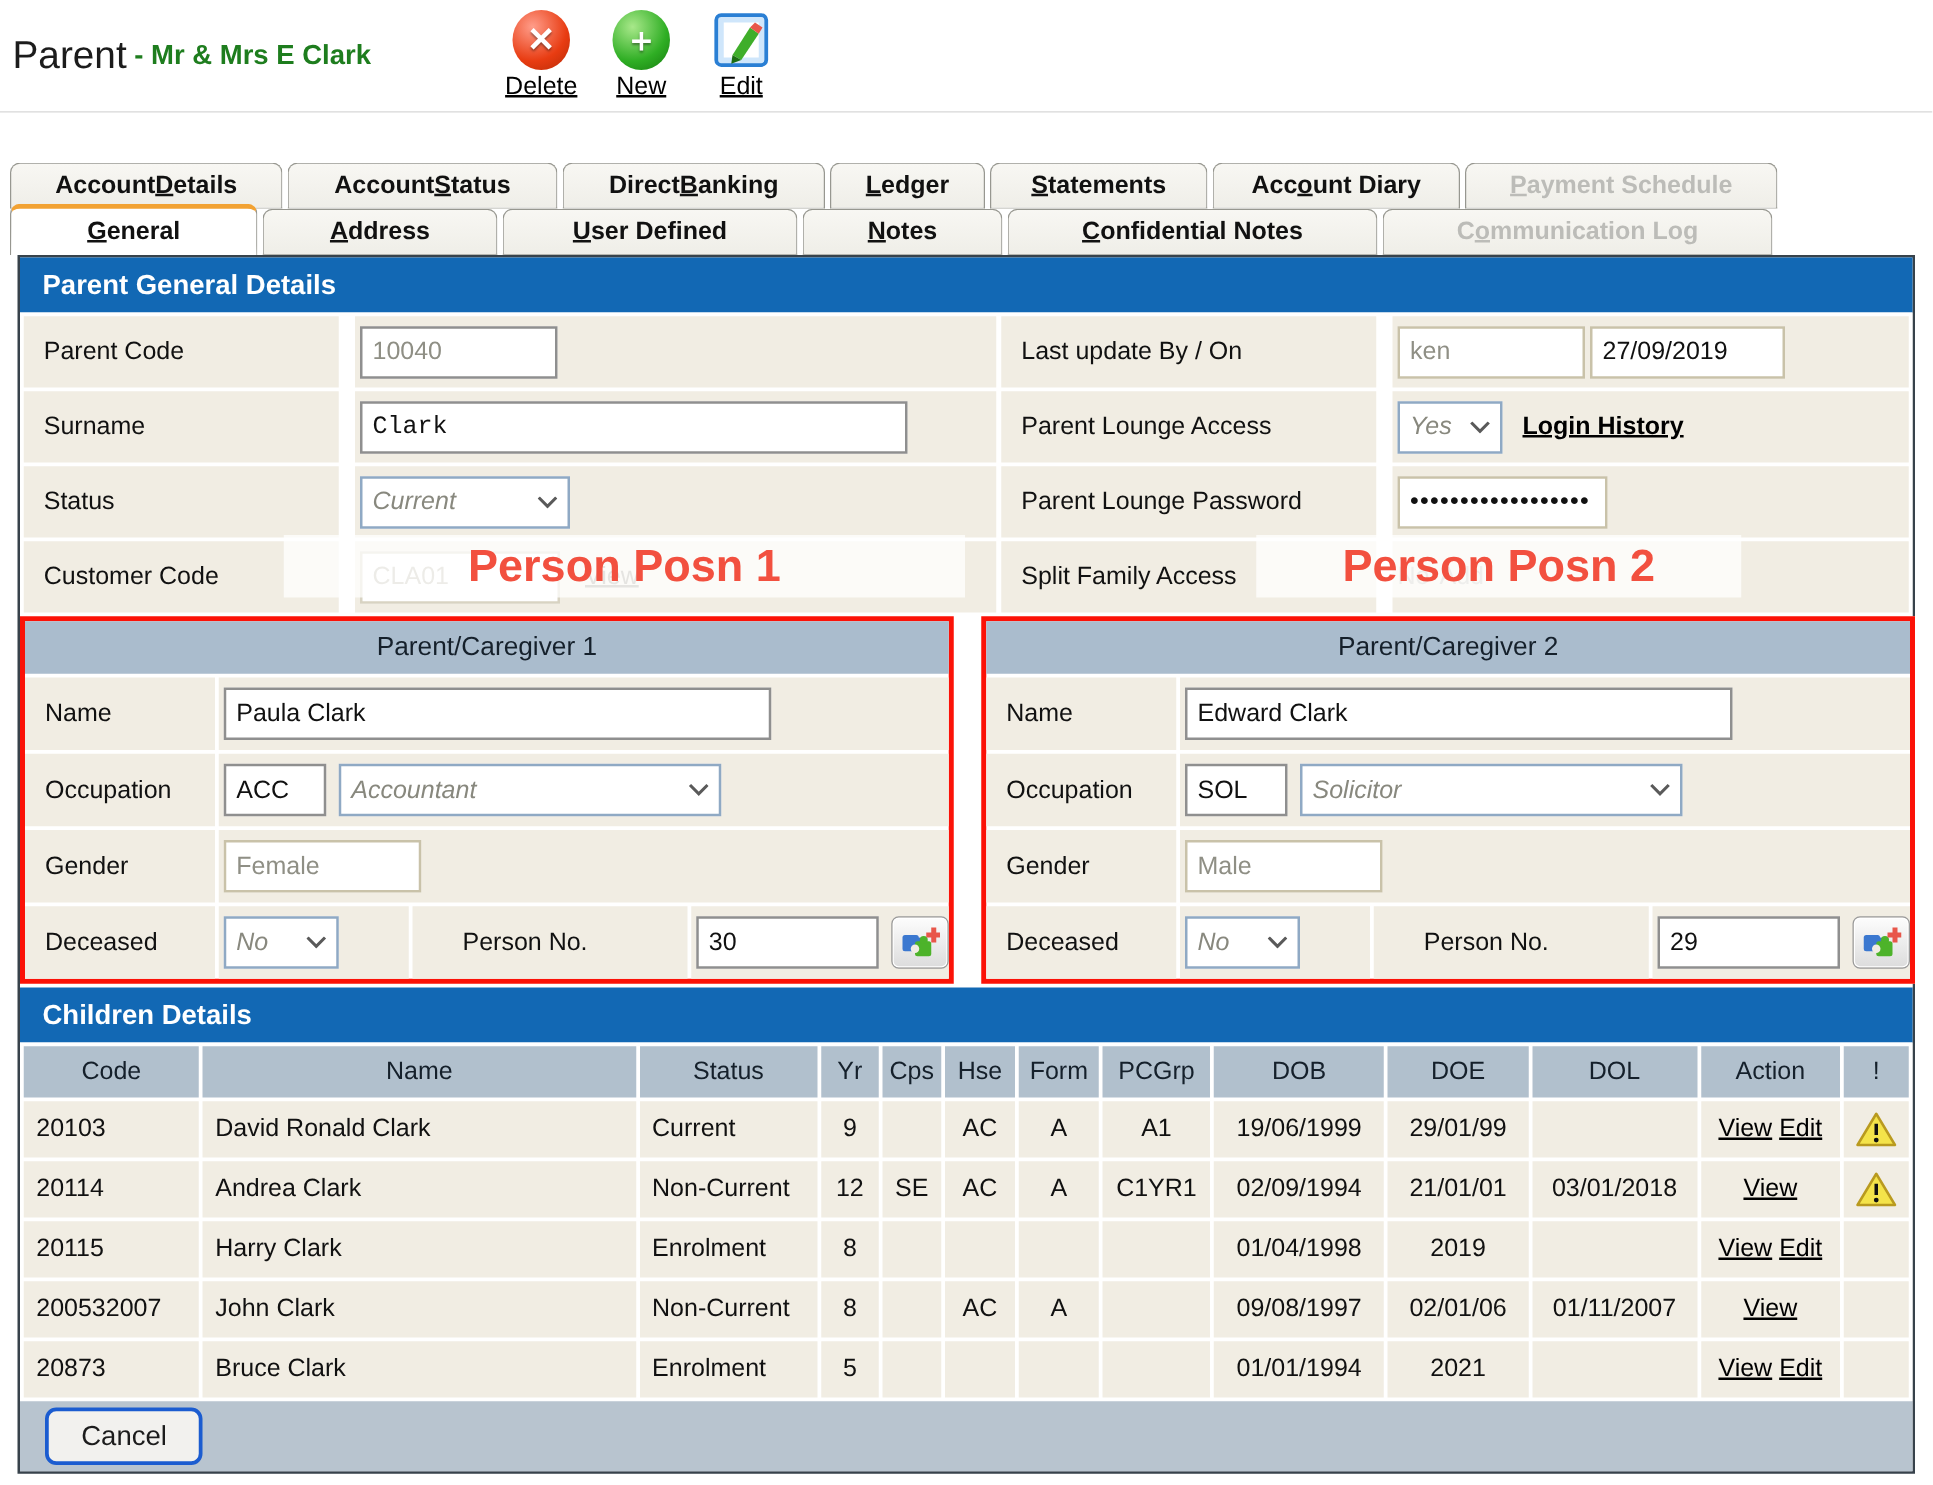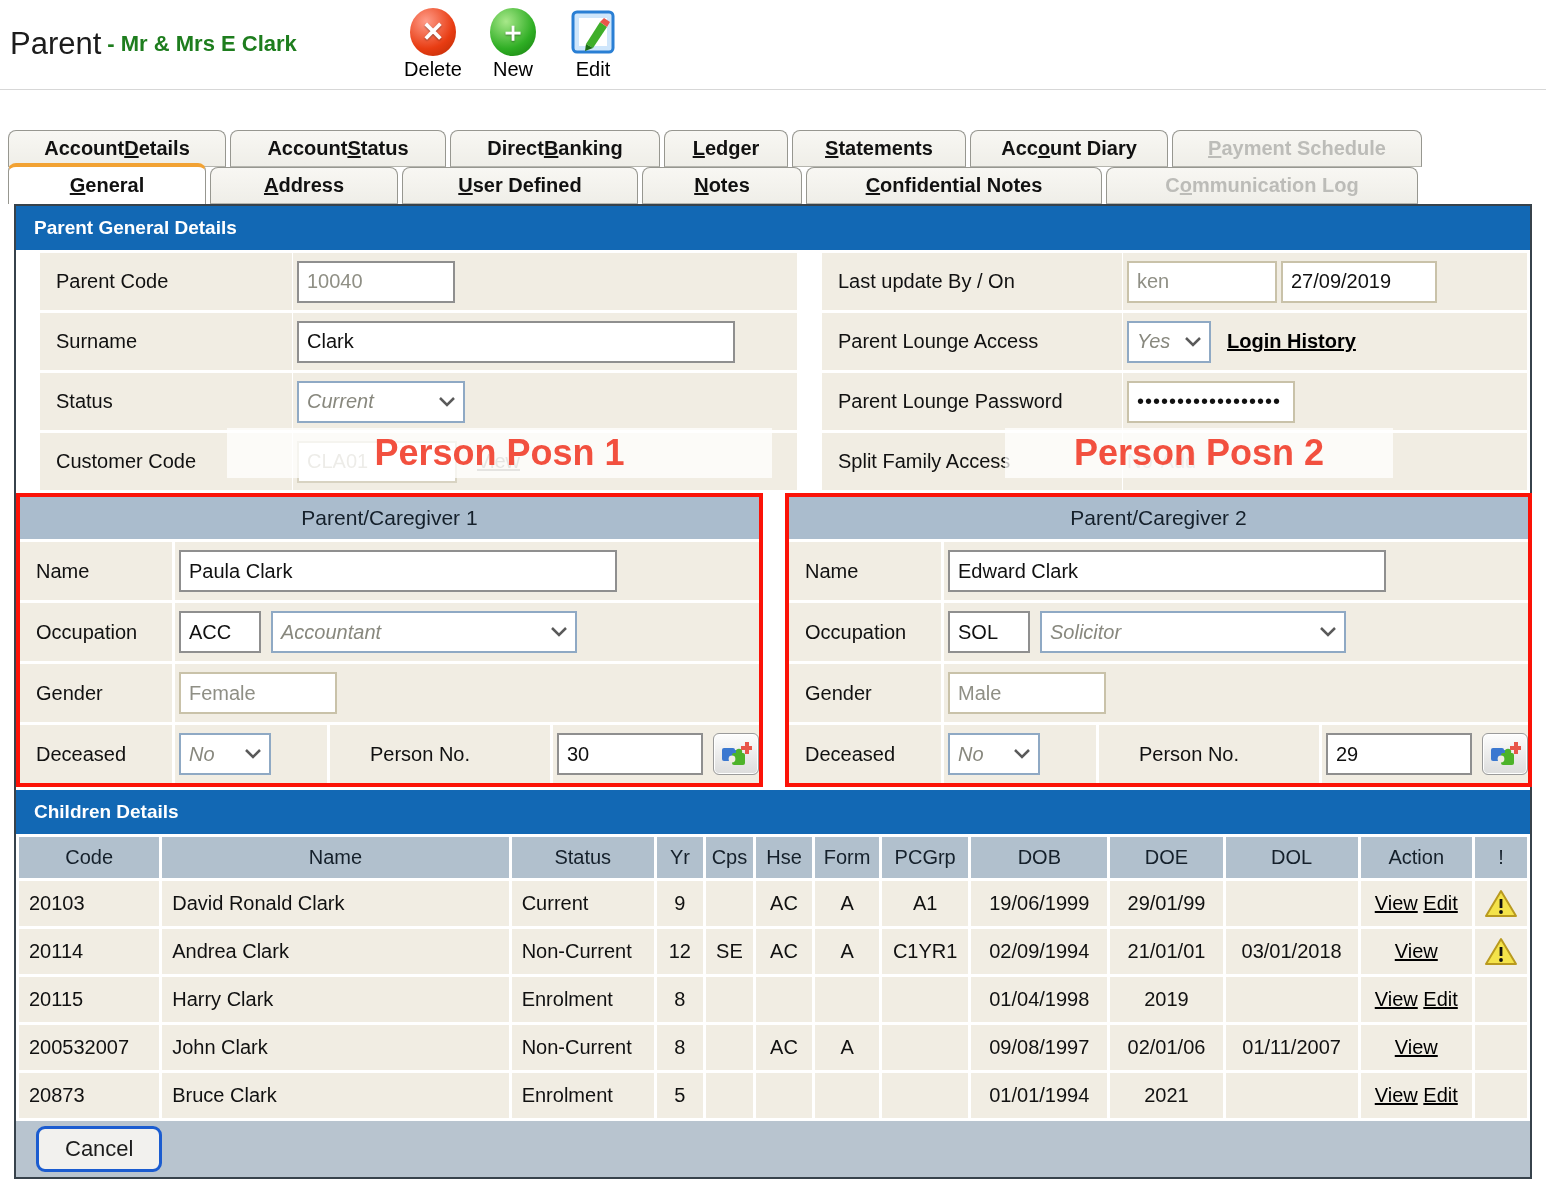--- a/index.html
+++ b/index.html
@@ -9,21 +9,21 @@
     font-family:"Liberation Sans", sans-serif;
     color:#111; font-size:20px; position:relative; overflow:hidden;
   }
 
   
   .top-header { height:90px; position:relative; border-bottom:1px solid #d7d7d7; }
   .page-title { position:absolute; left:10px; top:26px; font-size:31px; color:#1c1c1c; }
   .page-subtitle { font-size:22px; color:#1e7d1e; font-weight:bold; margin-left:6px; vertical-align:3px; }
   .hdr-actions { position:absolute; left:405px; top:8px; display:flex; gap:24px; }
   .hdr-action { display:flex; flex-direction:column; align-items:center; width:56px; cursor:pointer; }
-  .hdr-action .lbl { margin-top:2px; font-size:20px; color:#000; }
+  .hdr-action .lbl { margin-top:2px; text-decoration:underline; font-size:20px; color:#000; }
   .orb { width:46px; height:48px; border-radius:50%; position:relative; }
   .orb.red   { background:radial-gradient(circle at 35% 28%, #ff9d8a, #e83c12 60%, #b52a05); }
   .orb.green { background:radial-gradient(circle at 35% 28%, #a8e88a, #2fae24 60%, #157a0e); }
   .orb span { position:absolute; inset:0; display:flex; align-items:center; justify-content:center;
               color:#fff; font-weight:bold; font-size:27px; text-shadow:0 1px 2px rgba(0,0,0,.4); }
   .edit-ic { width:46px; height:48px; }
 
   
   .tabs { display:flex; gap:4px; padding-left:8px; }
   .tabs.row1 { margin-top:40px; }
@@ -40,30 +40,30 @@
     background:#fff; border-top:4px solid #f2a233; height:41px; margin-top:-4px;
     border-bottom:none; z-index:2;
   }
   .tabs.row2 { margin-top:0; }
 
   
   .panel {
     margin:0 14px; border:2px solid #37424b; background:#fff; position:relative;
   }
   .section-bar {
-    background:#1268b4; color:#fff; font-weight:bold; font-size:19px;
+    background:#1268b4; color:#fff; font-weight:bold; font-size:22px;
     height:44px; display:flex; align-items:center; padding-left:18px;
   }
 
   
   .gen-grid { display:flex; gap:4px; padding:3px; background:#fff; }
   .gen-col { display:flex; flex-direction:column; gap:3px; }
   .gen-col.left  { width:778px; }
   .gen-col.right { flex:1; }
-  .frow { display:flex; gap:1px; height:57px;margin-left:21px; }
+  .frow { display:flex; gap:13px; height:57px; }
   .fcell { background:#f1ede3; display:flex; align-items:center; }
   .fcell.lab { padding-left:16px; }
   .gen-col.left  .fcell.lab { width:252px; flex:none; }
   .gen-col.right .fcell.lab { width:300px; flex:none; }
   .fcell.val { flex:1; padding-left:4px; gap:8px; }
   .fcell .dim { color:#bdbdb5; }
 
   input.tb {
     font-family:"Liberation Sans", sans-serif; font-size:20px;
     height:42px; border:2px solid #8f8f8f; background:#fff; padding:0 8px; color:#111;
@@ -242,21 +242,21 @@
     <div class="gen-col left">
       <div class="frow">
         <div class="fcell lab">Parent Code</div>
         <div class="fcell val">
           <input class="tb gray" style="width: 158px;" value="10040">
         </div>
       </div>
       <div class="frow">
         <div class="fcell lab">Surname</div>
         <div class="fcell val">
-          <input class="tb" style="width: 438px;" value="Clark">
+          <input class="tb" style="width: 438px; font-family: Liberation Mono, monospace;" value="Clark">
         </div>
       </div>
       <div class="frow">
         <div class="fcell lab">Status</div>
         <div class="fcell val">
           <div class="fakeselect" style="width:168px">
             <span>Current</span>
             <svg class="chev" viewBox="0 0 16 10">
               <path d="M1 1 L8 8 L15 1" fill="none" stroke="#5a5a5a" stroke-width="2.5"></path>
               </svg>

